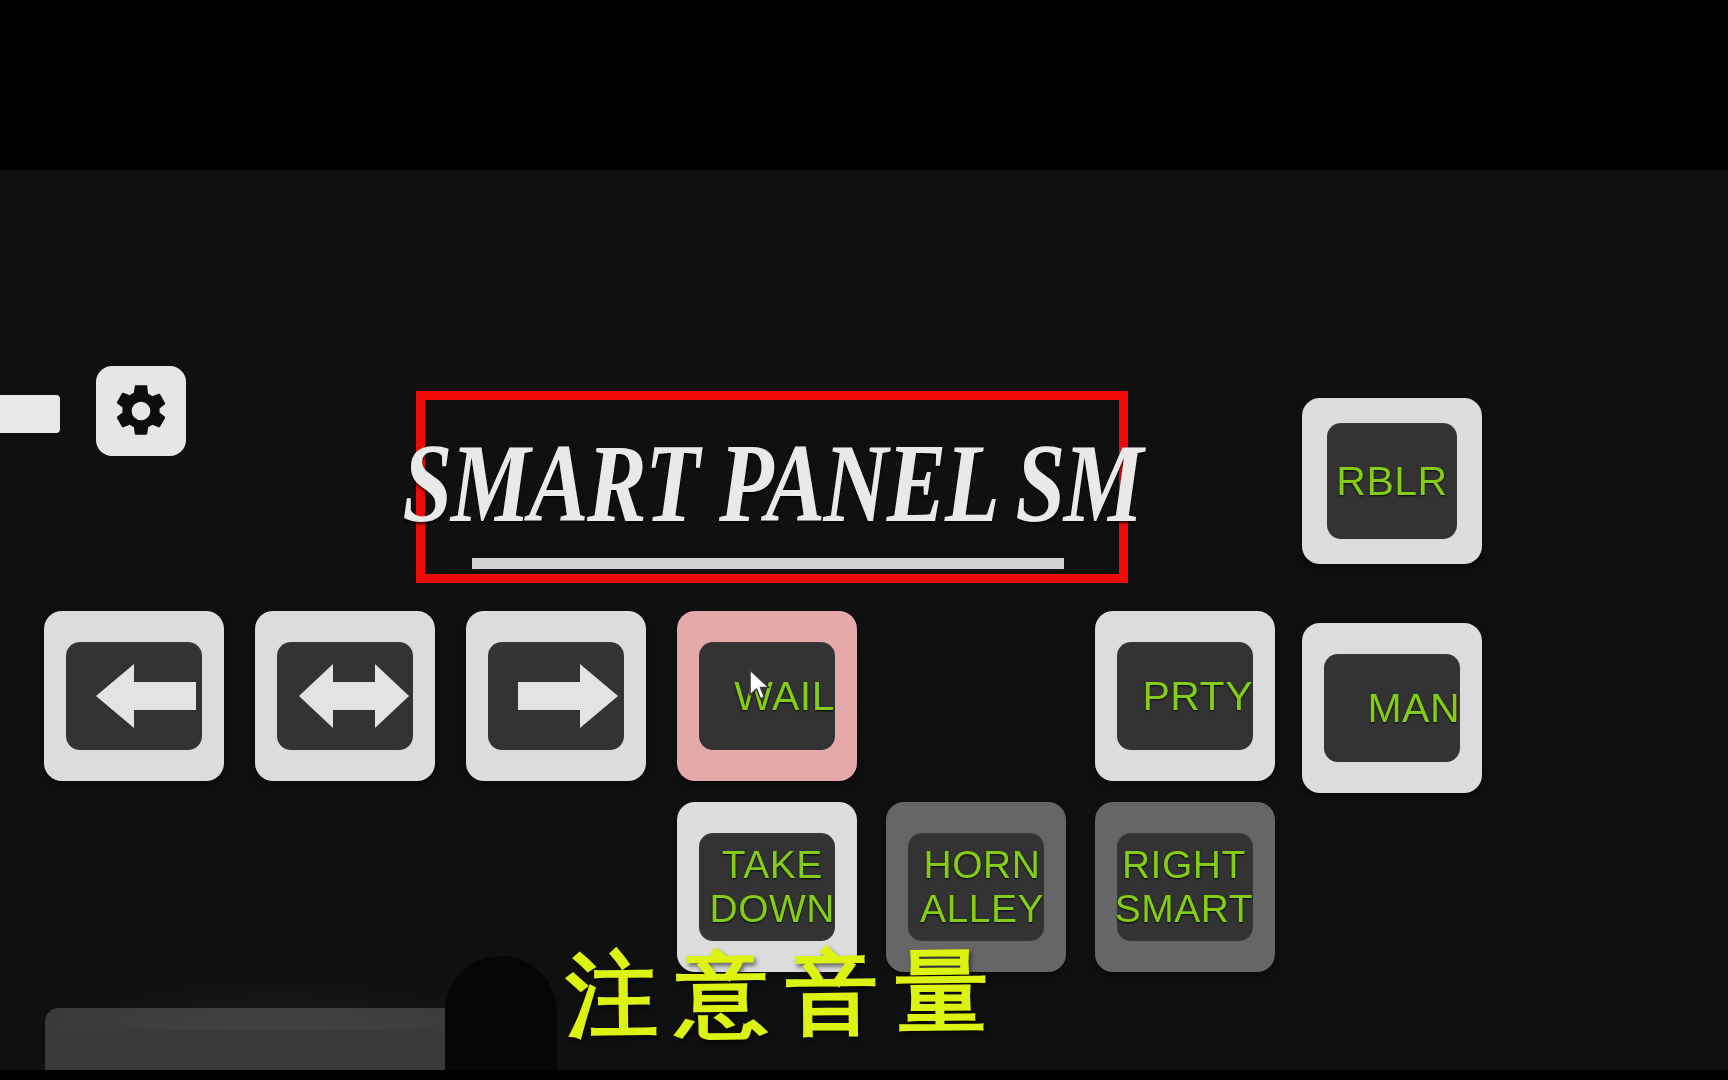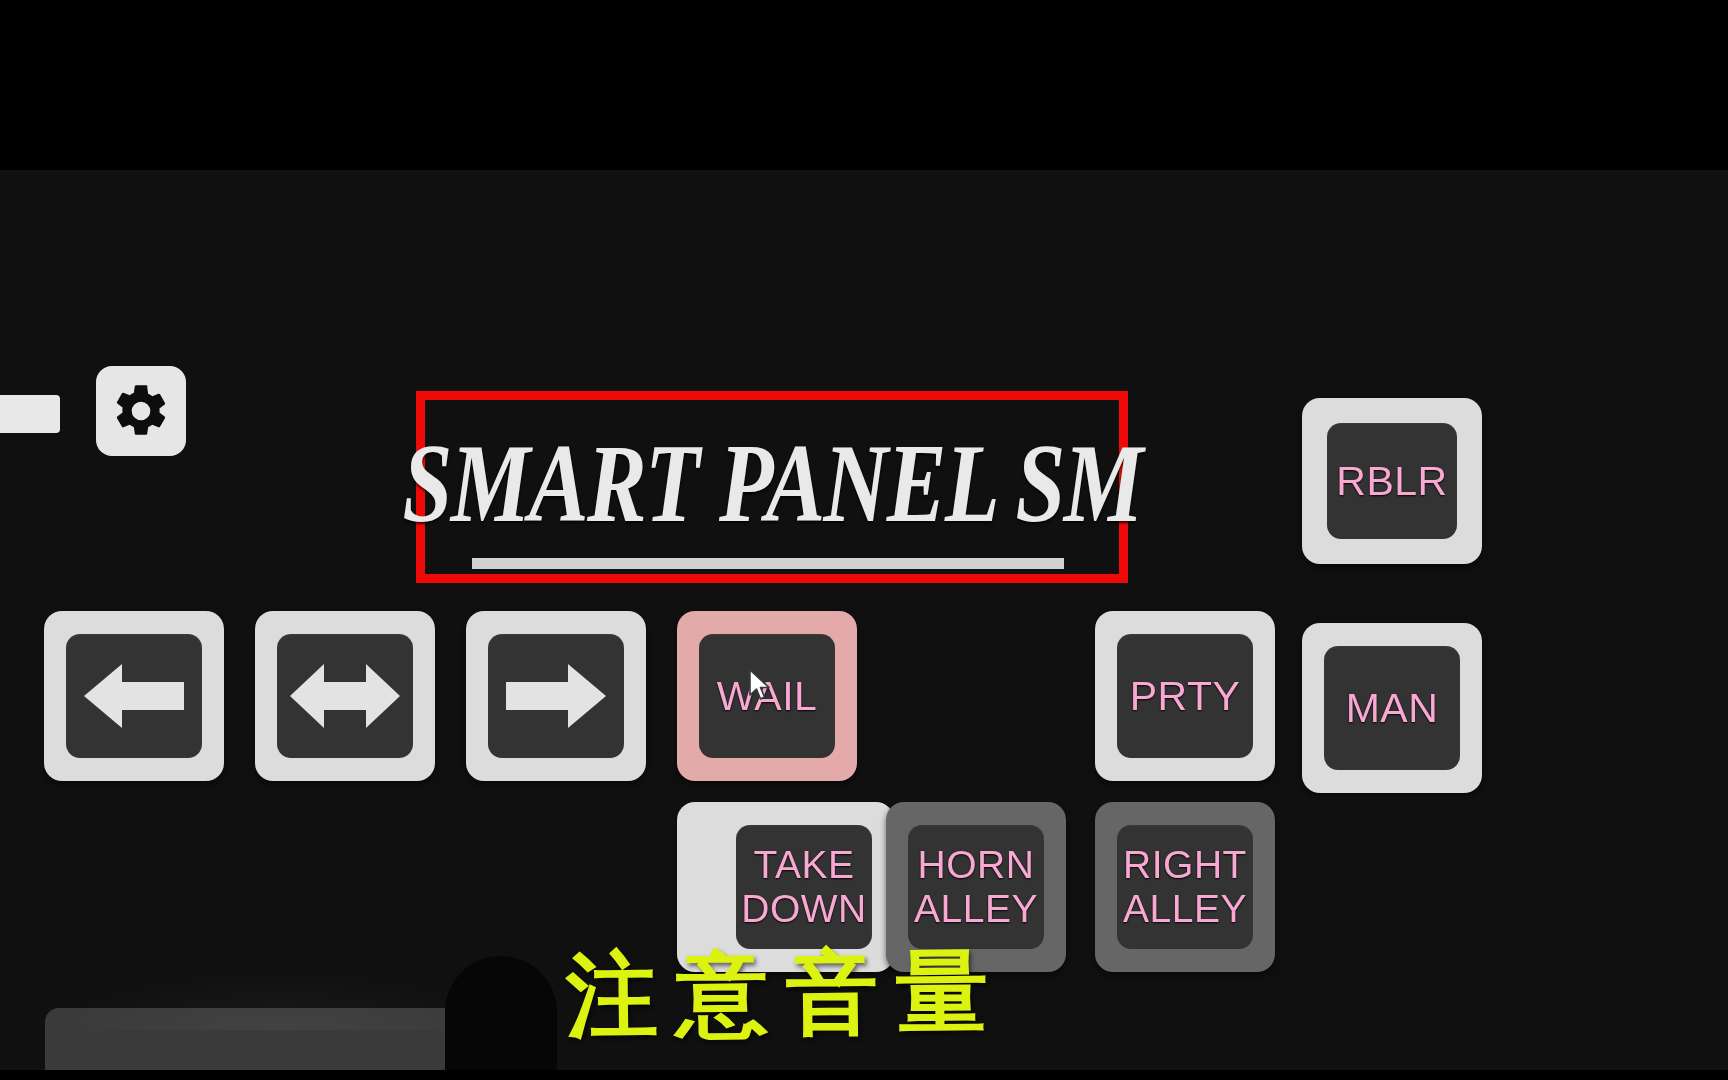--- a/index.html
+++ b/index.html
@@ -82,34 +82,34 @@
   .pad.light{background:#dcdcdc;}
   .pad.dim{background:#666666;}
   .pad.active{background:#e4a9a9;}
   .pad .inner{
     background:#333333;
     border-radius:14px;
     display:flex;align-items:center;justify-content:center;
     box-shadow:inset 0 1px 2px rgba(255,255,255,.05);
   }
   .pad .inner .lbl{
-    color:#f9a8d4;
+    color:#84cc16;
     font-size:41px;
     font-weight:400;
     line-height:1.08;
     text-align:center;
     letter-spacing:0.5px;
     white-space:pre-line;
     text-shadow:0 1px 2px rgba(0,0,0,.9);
   }
   .pad .inner .lbl.two{font-size:39px;line-height:1.12;}
 
   
   .pad.sq{width:180px;height:170px;}
-  .pad.sq .inner{width:136px;height:124px;}
+  .pad.sq .inner{width:136px;height:108px;justify-content:flex-end;}
 
   
   #pad-rblr{left:1302px;top:228px;width:180px;height:166px;}
   #pad-rblr .inner{width:130px;height:116px;}
 
   
   .arrow svg{display:block;}
 
   
   #cn-overlay{
@@ -225,38 +225,38 @@
         <span class="lbl">PRTY</span>
       </div>
     </div>
 
     <div class="pad light sq" style="left:1302px;top:441px;margin-top:12px;">
       <div class="inner">
         <span class="lbl">MAN</span>
       </div>
     </div>
 
-    <div class="pad light sq" style="left:677px;top:632px;padding-left:37px;">
+    <div class="pad light sq" style="left:677px;top:632px;">
       <div class="inner">
         <span class="lbl two">TAKE
 DOWN</span>
       </div>
     </div>
 
     <div class="pad dim sq" style="left:886px;top:632px;">
       <div class="inner">
         <span class="lbl two">HORN
 ALLEY</span>
       </div>
     </div>
 
     <div class="pad dim sq" style="left:1095px;top:632px;">
       <div class="inner">
         <span class="lbl two">RIGHT
-ALLEY</span>
+SMART</span>
       </div>
     </div>
 
 
     <div id="bottom-bar">
       <span class="ghost"></span>
     </div>
     <div id="blob2"></div>
     <div id="blob"></div>
 

